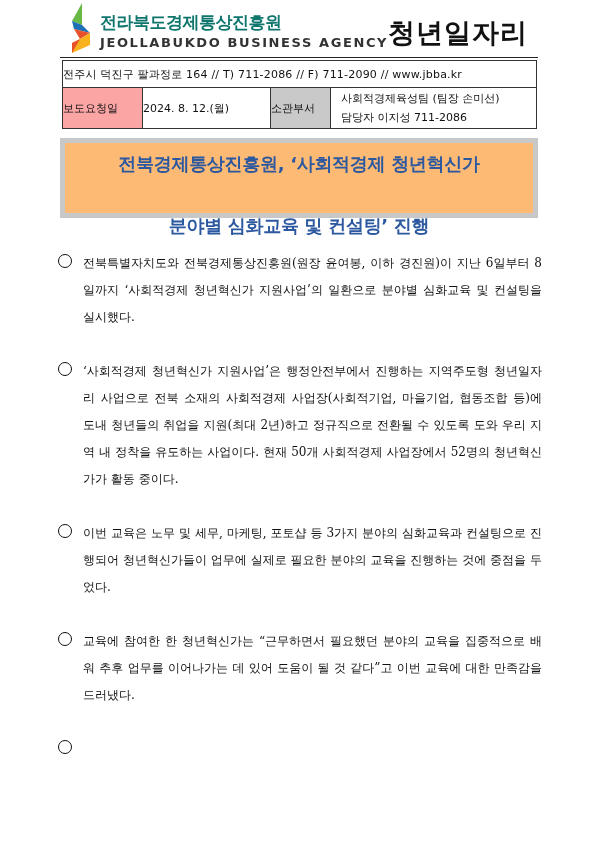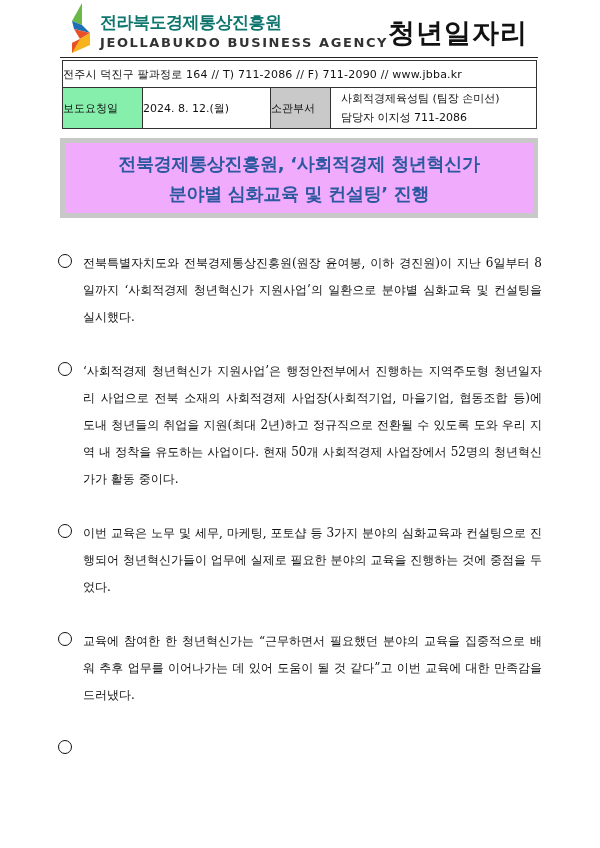--- a/index.html
+++ b/index.html
@@ -6,26 +6,26 @@
   body { width:600px; height:848px; position:relative; overflow:hidden; font-family:"DejaVu Sans", sans-serif; color:#111; }
   .header { position:absolute; left:60px; top:0; width:478px; height:57px; border-bottom:1.5px solid #222; }
   .logo { position:absolute; left:8px; top:3px; width:26px; height:52px; }
   .org-ko { position:absolute; left:40px; top:11px; font-size:17px; font-weight:bold; letter-spacing:-0.5px; color:#0f766e; }
   .org-en { position:absolute; left:40px; top:35px; font-size:13px; font-weight:bold; letter-spacing:1.6px; color:#333; }
   .press { position:absolute; right:10px; top:15px; font-size:27px; font-weight:bold; letter-spacing:1px; color:#111; }
   table.info { position:absolute; left:62px; top:60px; width:475px; border-collapse:collapse; font-size:11px; }
   table.info td { border:1px solid #333; text-align:left; padding:0; }
   table.info tr.r1 td { height:26px; letter-spacing:0.2px; }
   table.info tr.r2 td { height:40px; }
-  td.lbl { background:#86efac; width:79px; font-weight:normal; }
+  td.lbl { background:#fca5a5; width:79px; font-weight:normal; }
   td.lbl2 { background:#c9c9c9; width:59px; }
   td.date { width:127px; }
   td.dept { text-align:left !important; padding-left:10px !important; line-height:19px; }
-  .title-box { position:absolute; left:60px; top:138px; width:468px; height:70px; border:5px solid #c8c8c8; background:#f0abfc; text-align:center; }
-  .title-box div { font-size:18px; font-weight:bold; color:#2c58a0; line-height:30px; letter-spacing:-0.3px; }
+  .title-box { position:absolute; left:60px; top:138px; width:468px; height:70px; border:5px solid #c8c8c8; background:#fdba74; text-align:center; }
+  .title-box div { font-size:18px; font-weight:bold; color:#2c58a0; line-height:30px; letter-spacing:-0.3px;margin-top:32px; }
   .title-box .l1 { margin-top:6px; }
   .body { position:absolute; left:58px; top:250px; width:484px; font-family:"DejaVu Serif", serif; font-size:12px; line-height:27px; color:#111; }
   .para { position:relative; padding-left:25px; margin-bottom:27px; text-align:justify; }
   .bullet { position:absolute; left:0; top:0; }
   .circ { display:inline-block; width:12px; height:12px; border:1px solid #111; border-radius:50%; vertical-align:-1px; }
 </style>
 </head>
 <body>
 
 <div class="header">

